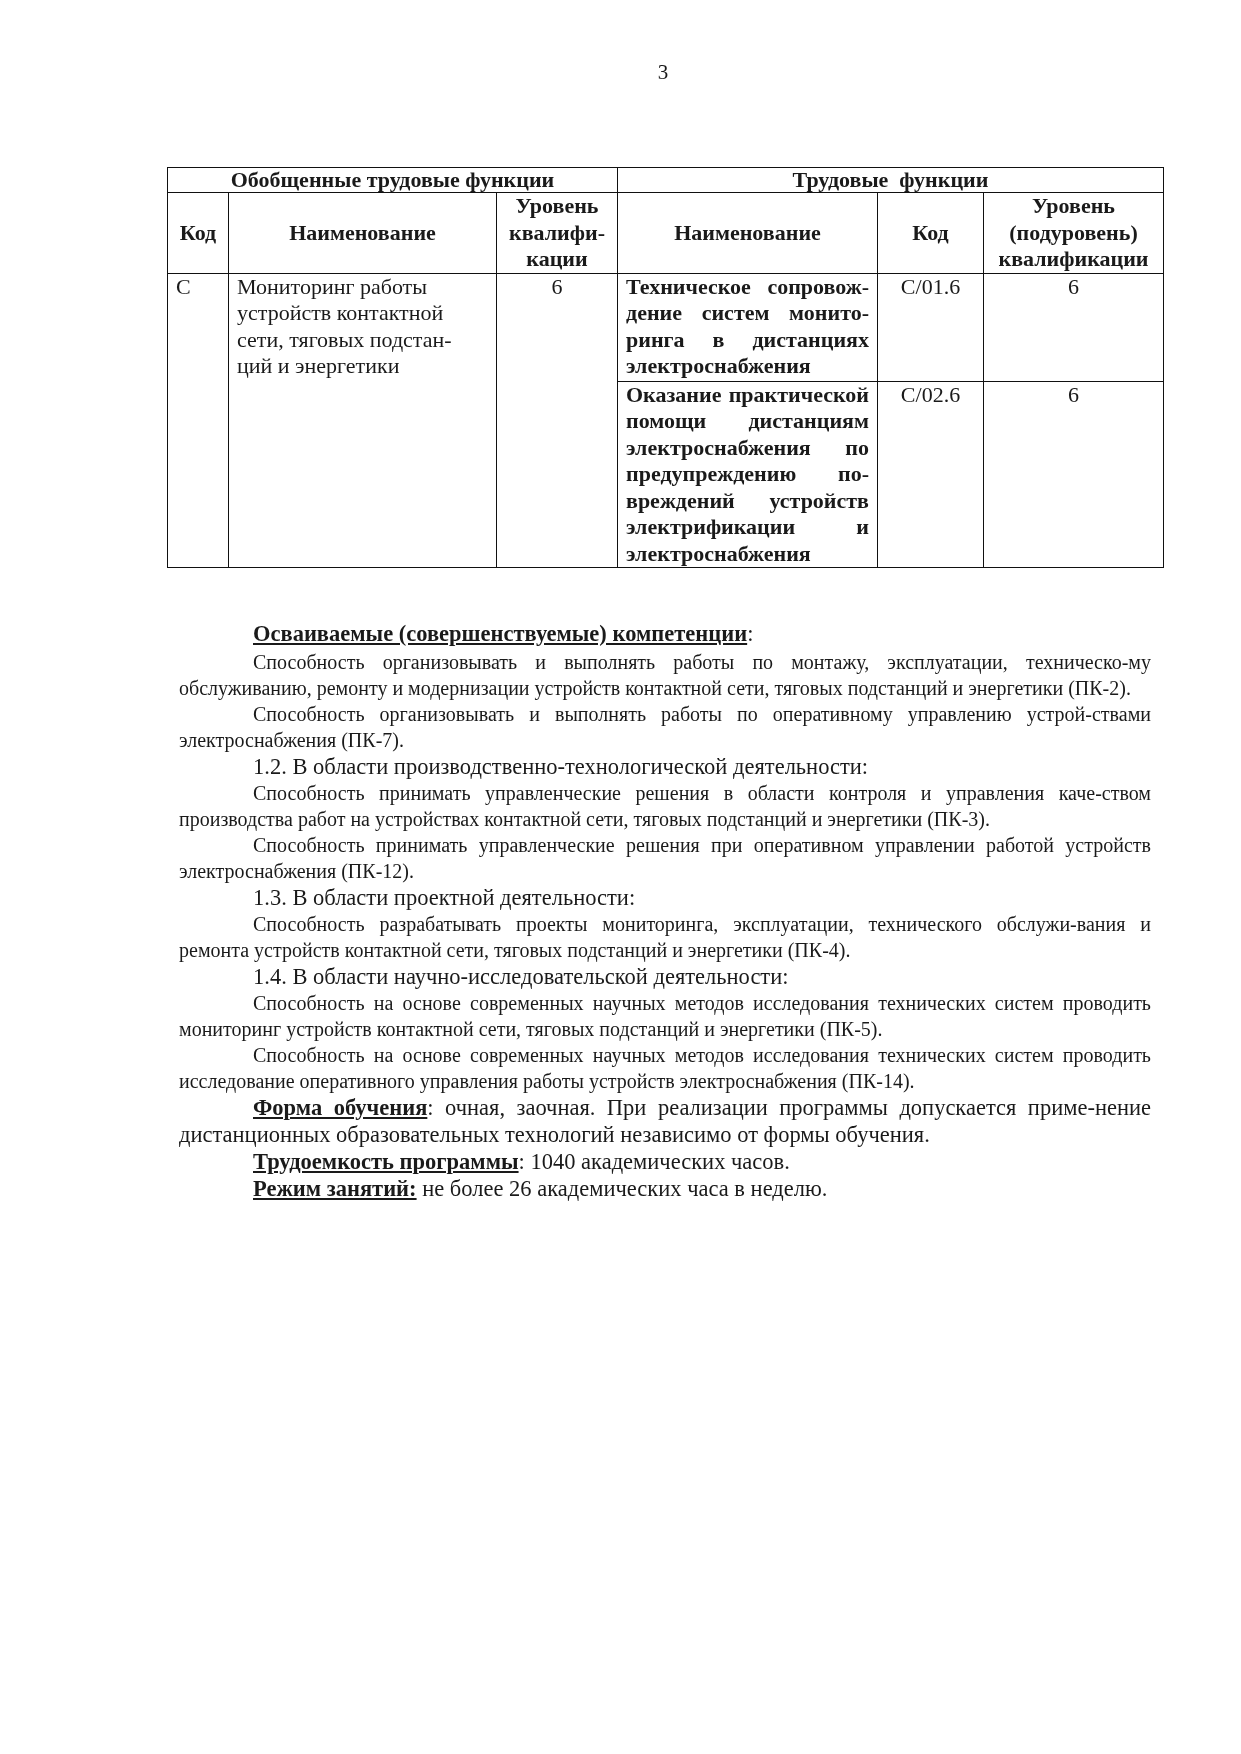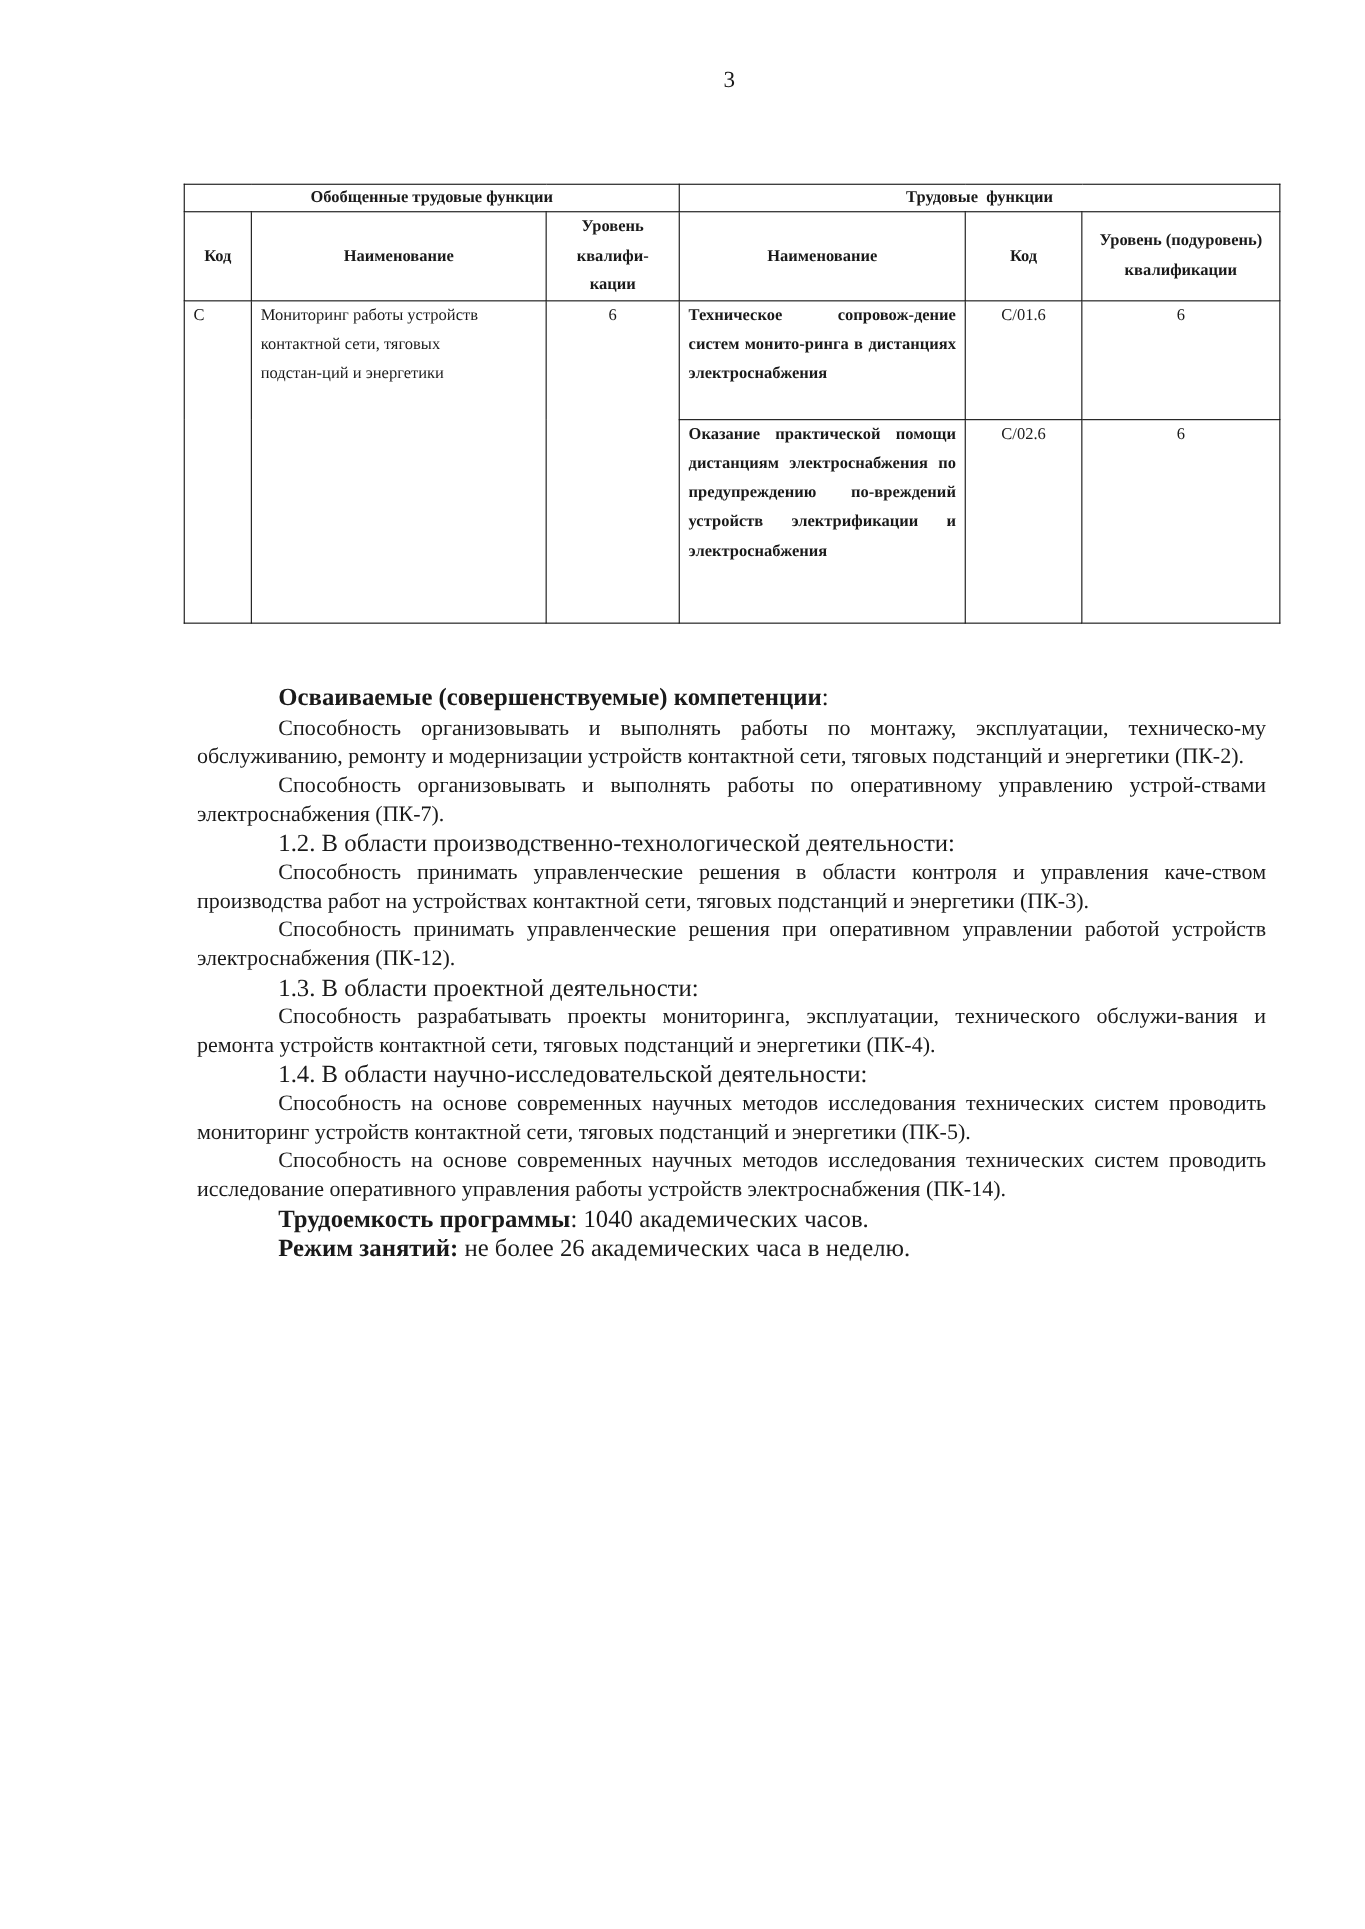--- a/index.html
+++ b/index.html
@@ -1,28 +1,28 @@
 <!DOCTYPE html>
 <html><head>
 <meta charset="utf-8">
 <style>
   html, body { margin: 0; padding: 0; background: #ffffff; }
   body { width: 1241px; height: 1754px; position: relative; overflow: hidden;
          font-family: "Liberation Serif", "DejaVu Serif", serif; color: #1a1a1a; }
   .page-num { position: absolute; top: 60px; left: 0; width: 1326px; text-align: center; font-size: 21px; }
   table.ft { position: absolute; top: 167px; left: 167px; width: 996px; border-collapse: collapse; table-layout: fixed; }
-  table.ft td, table.ft th { border: 1.6px solid #111; padding: 0 8px; vertical-align: top; font-size: 15px; line-height: 26.5px; }
+  table.ft td, table.ft th { border: 1.6px solid #111; padding: 0 8px; vertical-align: top; font-size: 22px; line-height: 26.5px; }
   table.ft th { font-weight: bold; text-align: center; vertical-align: middle; }
   .c { text-align: center; }
   .j { text-align: justify; text-align-last: left; font-weight: bold; }
   .text { position: absolute; left: 179px; width: 972px; font-size: 20px; line-height: 26px; }
   .text p { margin: 0; text-align: justify; }
   .ind { text-indent: 74px; }
   .big { font-size: 22.5px; line-height: 27px; }
-  b { font-weight: bold; }
+  b { font-weight: bold; text-decoration: underline; }
 </style>
 </head>
 <body>
 
 <div class="page-num">3</div>
 
 <table class="ft">
   <colgroup>
     <col style="width:61px">
       <col style="width:268px">
@@ -70,15 +70,16 @@
   <p class="ind">Способность принимать управленческие решения в области контроля и управления каче-ством производства работ на устройствах контактной сети,  тяговых подстанций и энергетики (ПК-3).</p>
   <p class="ind">Способность принимать управленческие решения при оперативном управлении работой устройств электроснабжения (ПК-12).</p>
 
   <p class="big ind">1.3. В области проектной деятельности:</p>
   <p class="ind">Способность разрабатывать проекты мониторинга, эксплуатации, технического обслужи-вания и ремонта устройств контактной сети, тяговых подстанций и энергетики (ПК-4).</p>
 
   <p class="big ind">1.4. В области научно-исследовательской деятельности:</p>
   <p class="ind">Способность на основе современных научных методов исследования технических систем проводить мониторинг устройств контактной сети, тяговых подстанций и энергетики (ПК-5).</p>
   <p class="ind">Способность на основе современных научных методов исследования технических систем проводить исследование оперативного управления работы устройств электроснабжения (ПК-14).</p>
 
+  <p class="big ind"><b>Форма обучения</b><span>: очная, заочная. При реализации программы допускается приме-нение дистанционных образовательных технологий независимо от формы обучения.</span></p>
   <p class="big ind"><b>Трудоемкость программы</b><span>: 1040 академических часов.</span></p>
   <p class="big ind"><b>Режим занятий:</b><span> не более 26 академических часа в неделю.</span></p>
 </div>
 
 </body></html>

